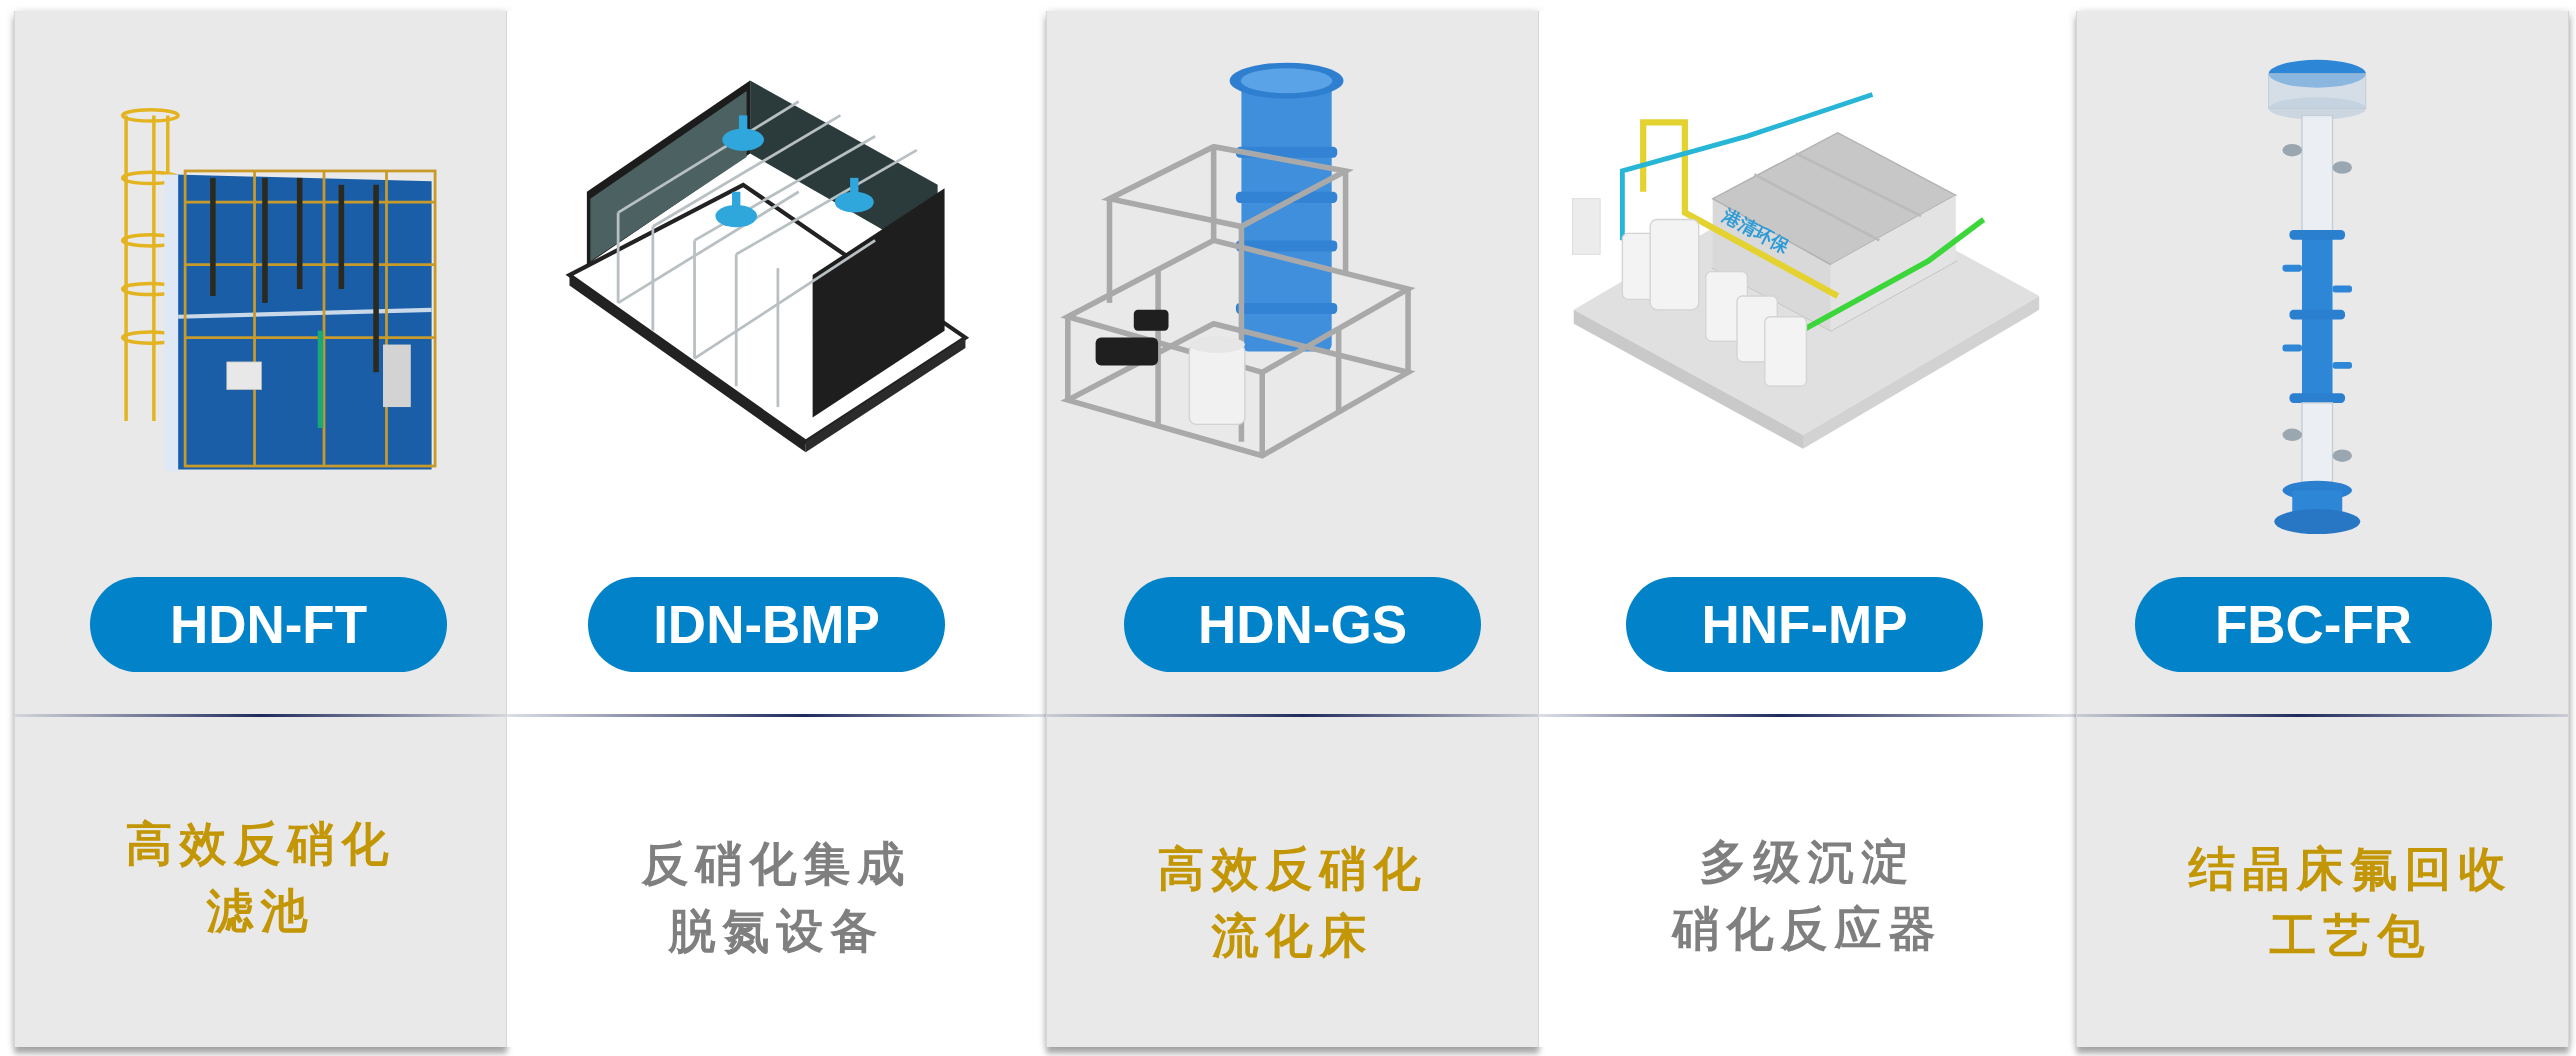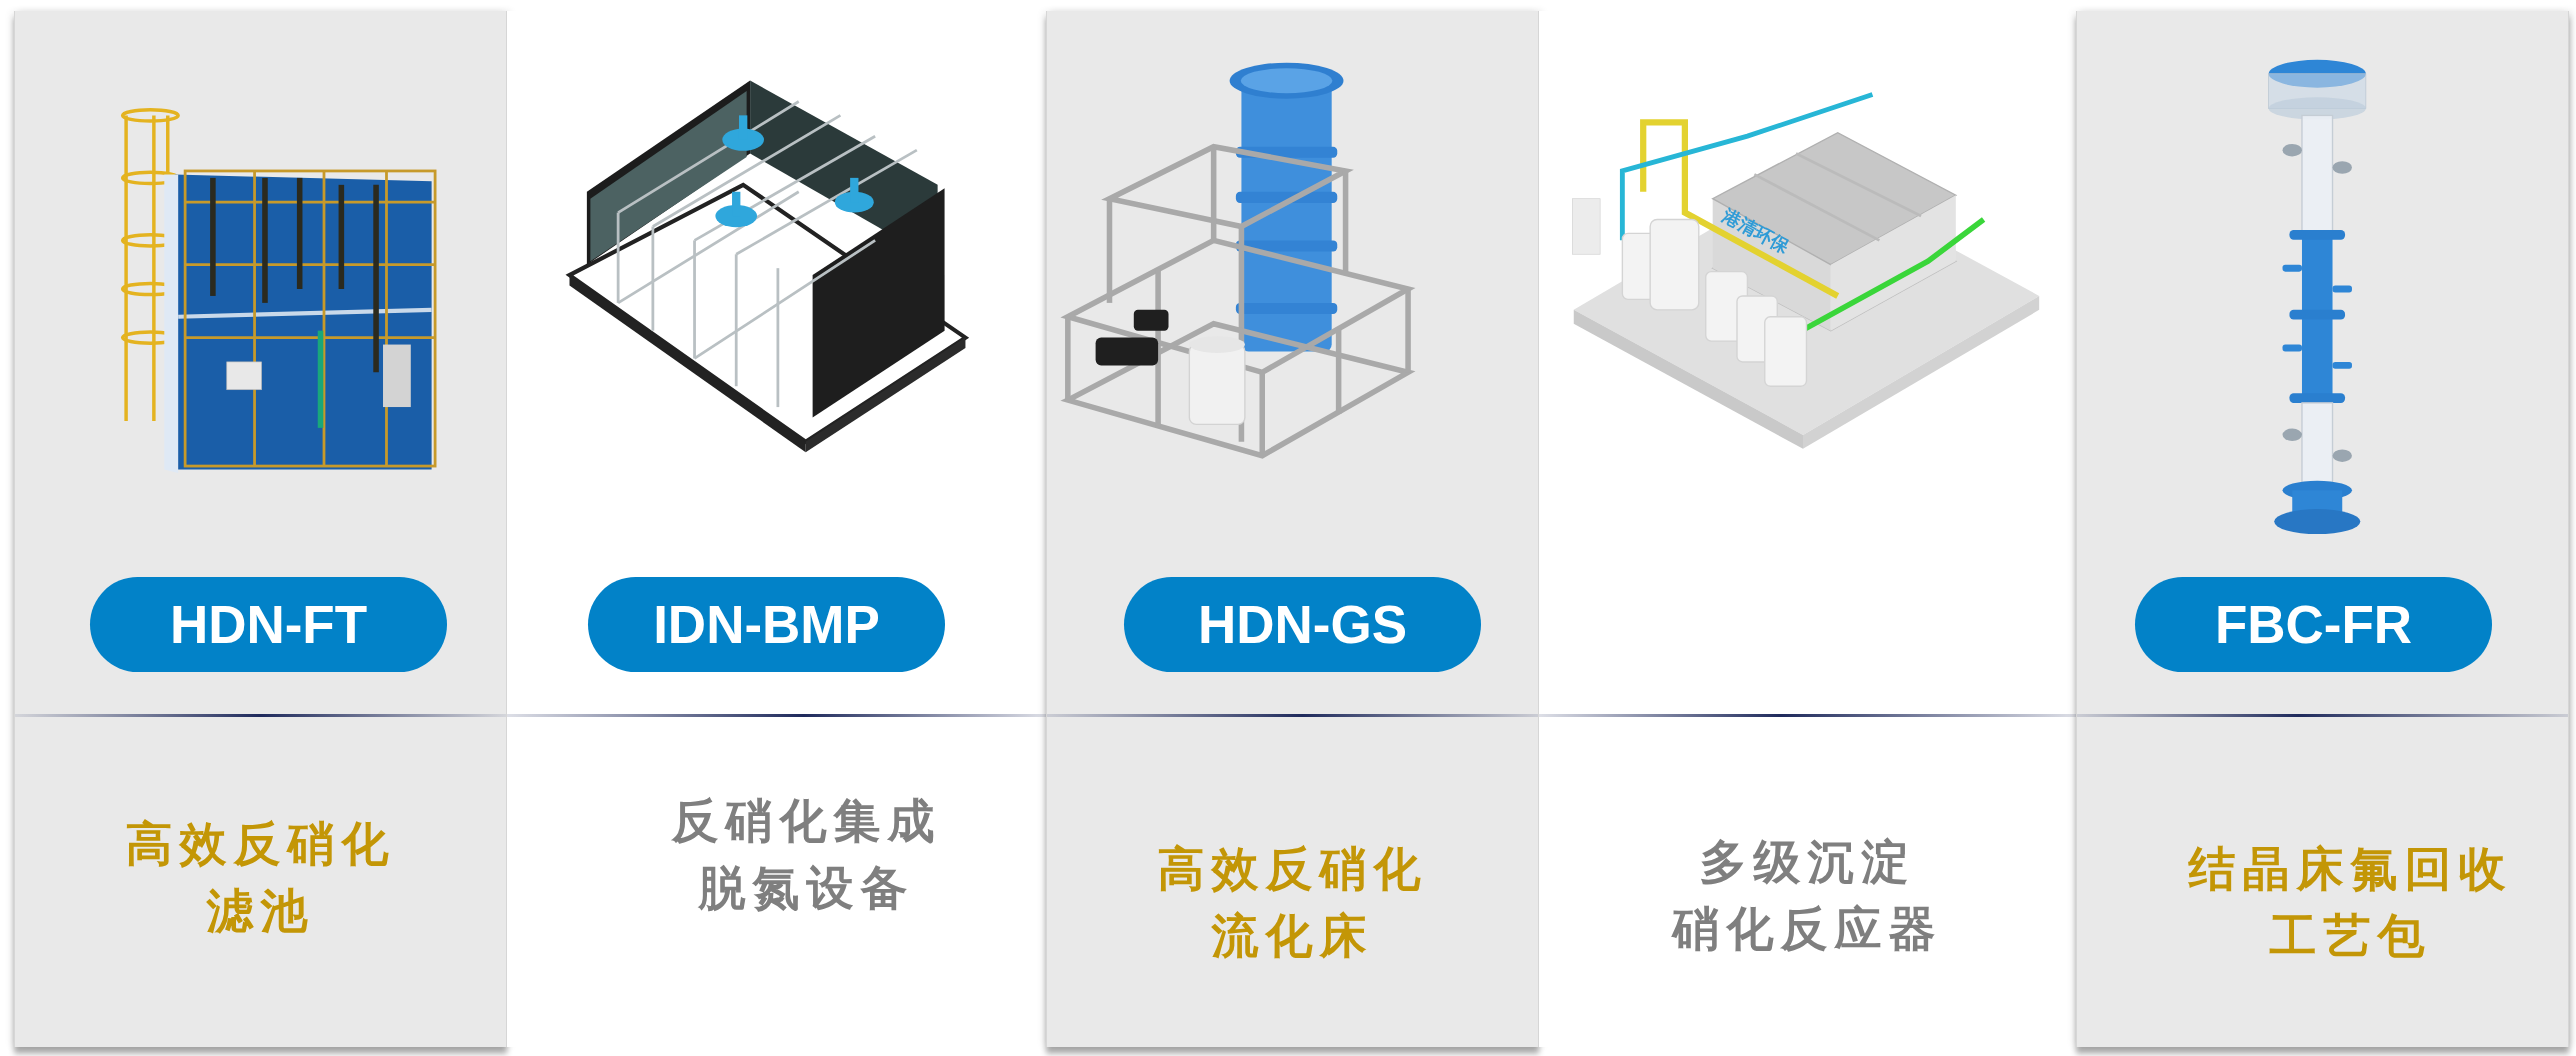--- a/index.html
+++ b/index.html
@@ -125,21 +125,21 @@
         <rect x="334" y="150" width="12" height="35"></rect>
         <ellipse cx="330" cy="295" rx="30" ry="16"></ellipse>
         <rect x="324" y="260" width="12" height="35"></rect>
         <ellipse cx="500" cy="275" rx="28" ry="15"></ellipse>
         <rect x="494" y="240" width="12" height="35"></rect>
       </g>
     </svg>
   </div>
   <div class="pill" style="left:81px;">IDN-BMP</div>
   <div class="divider" style="background:linear-gradient(90deg, rgba(31,42,92,0.15) 0%, #1f2a5c 55%, rgba(31,42,92,0.15) 100%);"></div>
-  <div class="desc" style="top:777px;color:#7f7f7f;margin-left:30px;">
+  <div class="desc" style="top:820px;color:#7f7f7f;">
     <span class="line">反硝化集成</span>
     <span class="line">脱氮设备</span>
   </div>
 </div>
 
 <div class="panel shaded" style="left:1046px;width:493px;">
   <div class="illus">
     <svg width="493" height="556" viewBox="0 0 710 800" style="left:0;top:0;">
 
       <rect x="280" y="100" width="130" height="390" rx="10" fill="#3f8fdc"></rect>
@@ -207,20 +207,21 @@
       <g fill="#f3f3f3" stroke="#d4d4d4" stroke-width="2">
         <rect x="120" y="320" width="58" height="95" rx="8"></rect>
         <rect x="160" y="300" width="70" height="130" rx="10"></rect>
         <rect x="240" y="375" width="60" height="100" rx="8"></rect>
         <rect x="285" y="410" width="58" height="95" rx="8"></rect>
         <rect x="325" y="440" width="60" height="100" rx="8"></rect>
       </g>
       <rect x="48" y="270" width="40" height="80" fill="#ececec" stroke="#d3d3d3"></rect>
     </svg>
   </div>
+  <div class="pill" style="left:87px;">HNF-MP</div>
   <div class="divider" style="background:linear-gradient(90deg, rgba(31,42,92,0.15) 0%, #1f2a5c 45%, rgba(31,42,92,0.15) 100%);"></div>
   <div class="desc" style="top:818px;color:#7f7f7f;">
     <span class="line">多级沉淀</span>
     <span class="line">硝化反应器</span>
   </div>
 </div>
 
 <div class="panel shaded" style="left:2076px;width:493px;">
   <div class="illus">
     <svg width="493" height="556" viewBox="0 0 710 800" style="left:0;top:0;">

